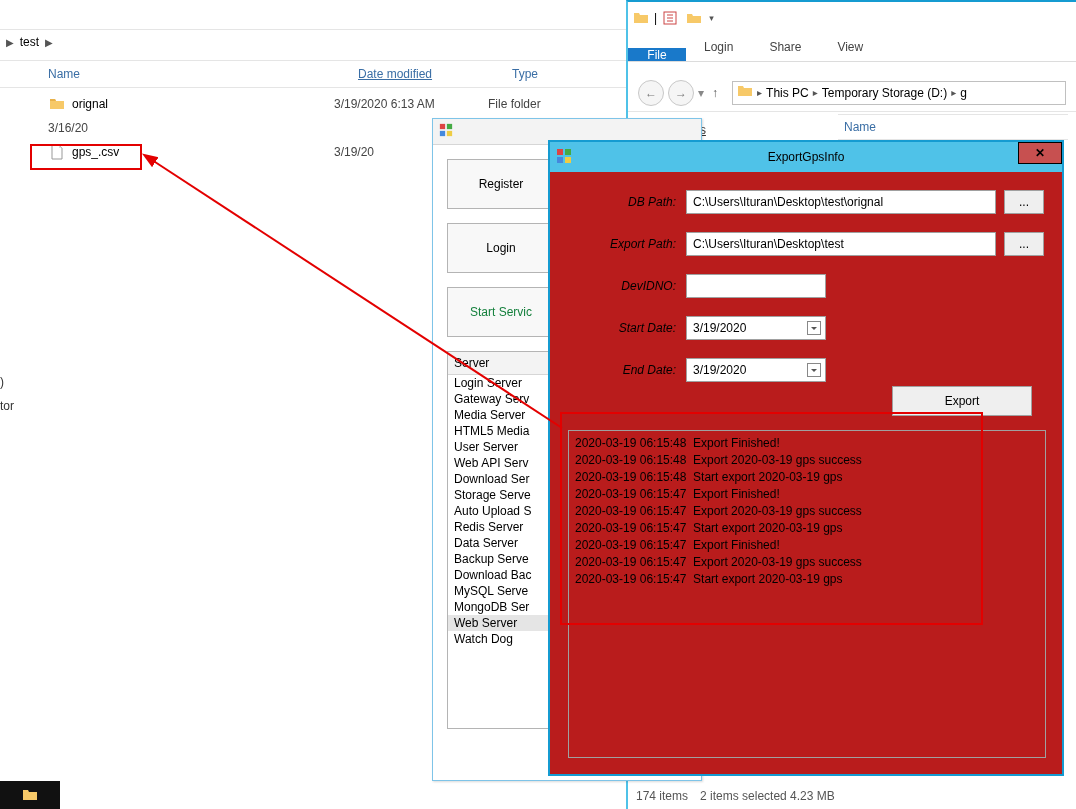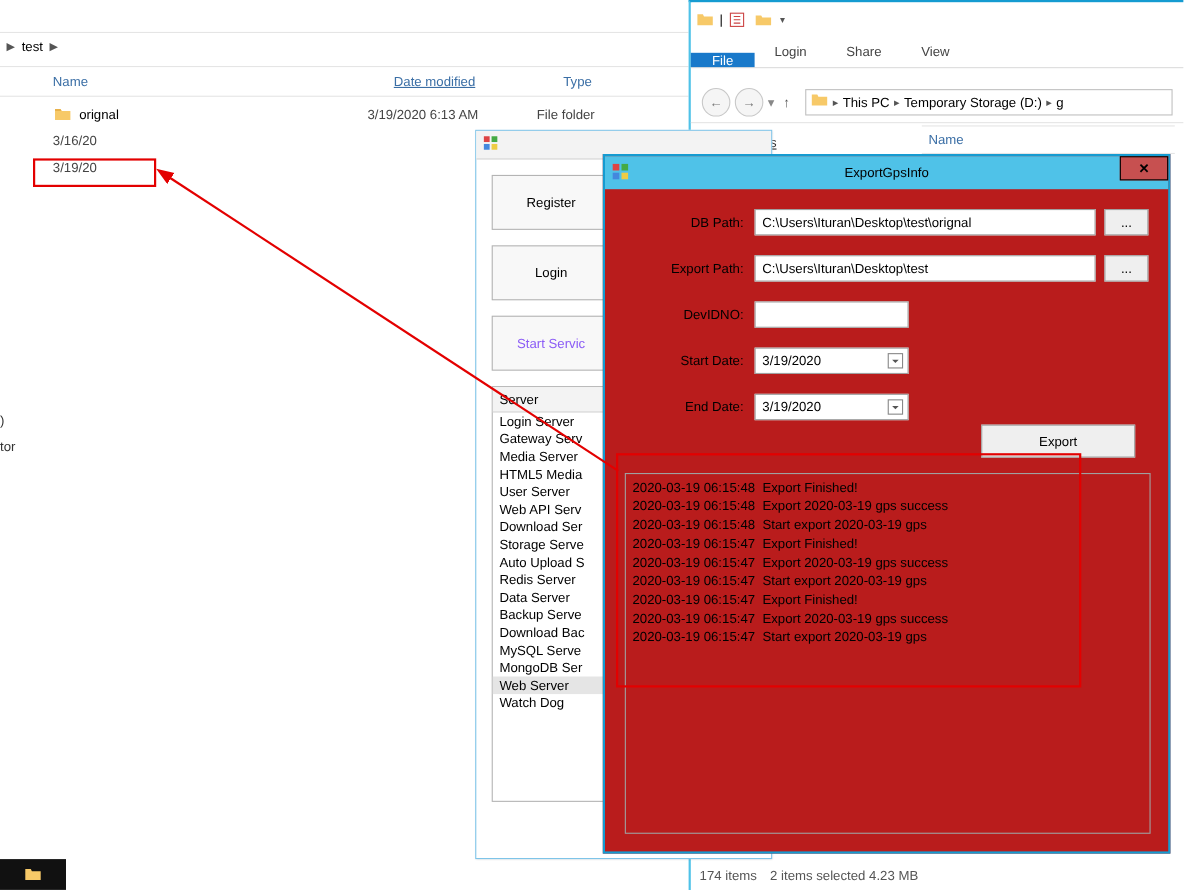--- a/index.html
+++ b/index.html
@@ -42,34 +42,34 @@
 .er-left-pane { position: absolute; left: 12px; top: 120px; width: 170px; }
 .er-fav-hdr { display: flex; align-items: center; gap: 4px; color: #333; }
 .er-main-header { position: absolute; left: 210px; top: 112px; height: 26px; border-top: 1px solid #e5e5e5; border-bottom: 1px solid #e5e5e5; width: 230px; display: flex; align-items: center; color: #3a6ea5; padding-left: 6px; }
 .er-status { position: absolute; left: 8px; bottom: 6px; color: #555; display: flex; gap: 12px; }
 
 
 .srv-window { position: absolute; left: 432px; top: 118px; width: 270px; height: 663px; background: #fff; border: 1px solid #7ec4e8; box-shadow: 1px 1px 2px rgba(0,0,0,.15); }
 .srv-title { height: 26px; background: #f3f3f3; border-bottom: 1px solid #d6d6d6; display: flex; align-items: center; padding-left: 6px; gap: 6px; }
 .srv-body { position: relative; padding: 14px; }
 .srv-btn { width: 108px; height: 50px; border: 1px solid #b4b4b4; background: #f8f8f8; display: flex; align-items: center; justify-content: center; margin-bottom: 14px; }
-.srv-btn.disabled { color: #8b5cf6; }
+.srv-btn.disabled { color: #15803d; }
 .srv-list-box { border: 1px solid #b4b4b4; width: 108px; height: 378px; }
 .srv-list-hdr { background: #f3f3f3; border-bottom: 1px solid #d6d6d6; padding: 4px 6px; }
 .srv-list .item { padding: 1px 6px; white-space: nowrap; overflow: hidden; }
 .srv-list .sel { background: #e5e5e5; }
 
 
 .export-win { position: absolute; left: 548px; top: 140px; width: 516px; height: 636px; background: #b91c1c; border: 2px solid #159bd1; }
 .ew-title { height: 30px; background: #4fc2e8; display: flex; align-items: center; justify-content: center; position: relative; color: #000; }
 .ew-title .t-icon { position: absolute; left: 6px; top: 6px; }
 .ew-title .close { position: absolute; right: 0; top: 0; width: 44px; height: 22px; background: #c75050; color: #000; display: flex; align-items: center; justify-content: center; border: 1px solid #000; font-weight: bold; }
 .ew-body { padding: 18px 18px 10px 34px; }
 .ew-row { display: flex; align-items: center; margin-bottom: 18px; }
-.ew-row label { width: 92px; text-align: right; margin-right: 10px; }
+.ew-row label { width: 92px; text-align: right; margin-right: 10px; font-style: italic; }
 .ew-input { height: 24px; border: 1px solid #a0a0a0; padding: 2px 6px; background: #fff; }
 .ew-input.path { width: 310px; }
 .ew-input.dev { width: 140px; }
 .ew-input.date { width: 140px; display: inline-flex; align-items: center; justify-content: space-between; padding-right: 4px; }
 .date-pick { width: 14px; height: 14px; background: #fff; border: 1px solid #888; display: inline-block; margin-left: 6px; position: relative; }
 .date-pick::after { content: ""; position: absolute; left: 3px; top: 5px; border: 3px solid transparent; border-top-color: #555; }
 .ew-dots { width: 40px; height: 24px; border: 1px solid #a0a0a0; background: #efefef; margin-left: 8px; display: flex; align-items: center; justify-content: center; }
 .ew-export-btn { position: absolute; right: 30px; top: 244px; width: 140px; height: 30px; border: 1px solid #a0a0a0; background: #efefef; display: flex; align-items: center; justify-content: center; }
 .ew-log { position: absolute; left: 18px; top: 288px; width: 478px; height: 328px; border: 1px solid #a0a0a0; padding: 4px 6px; font-size: 12px; line-height: 17px; white-space: pre; overflow: hidden; }
 
@@ -110,20 +110,29 @@
         </span>
         <span>orignal</span>
       </span>
       <span class="r-date">3/19/2020 6:13 AM</span>
       <span class="r-type">File folder</span>
     </div>
     <div class="el-row">
       <span class="r-date">3/16/20</span>
     </div>
     <div class="el-row">
+      <span class="r-name">
+        <span class="icon file-icon">
+          <svg viewBox="0 0 16 16">
+              <path fill="#fff" stroke="#999" d="M3 1h7l3 3v11H3z"></path>
+              <path fill="#ddd" d="M10 1v3h3"></path>
+            </svg>
+        </span>
+        <span>gps_.csv</span>
+      </span>
       <span class="r-date">3/19/20</span>
     </div>
   </div>
 
   <div class="sidebar-clip">
     <div>)</div>
     <div>tor</div>
   </div>
 </div>
 

